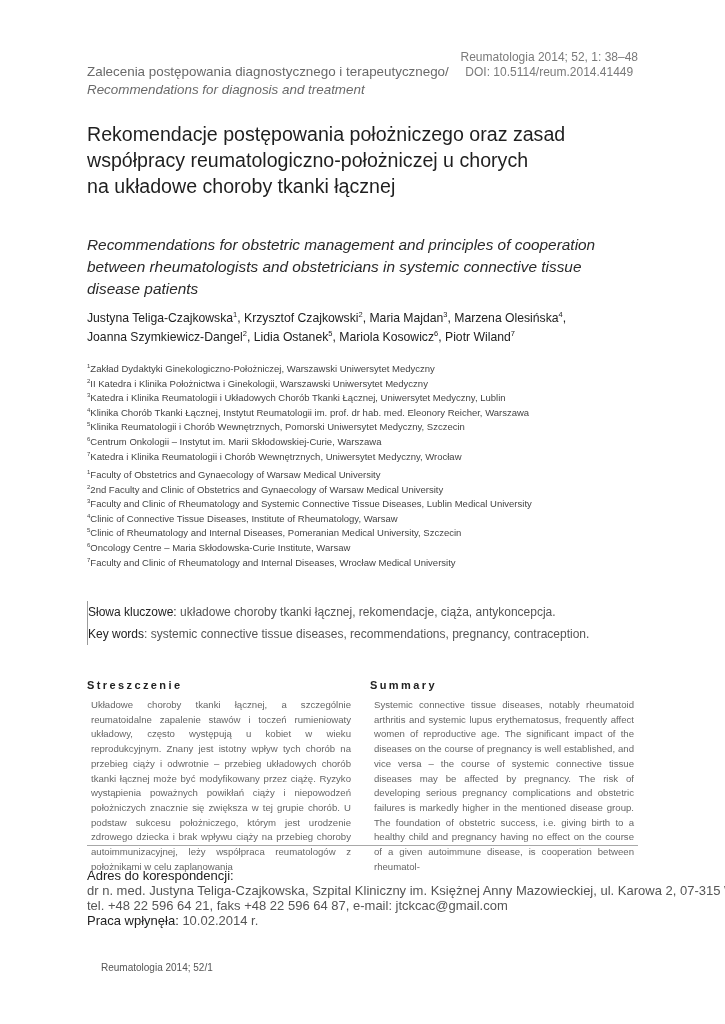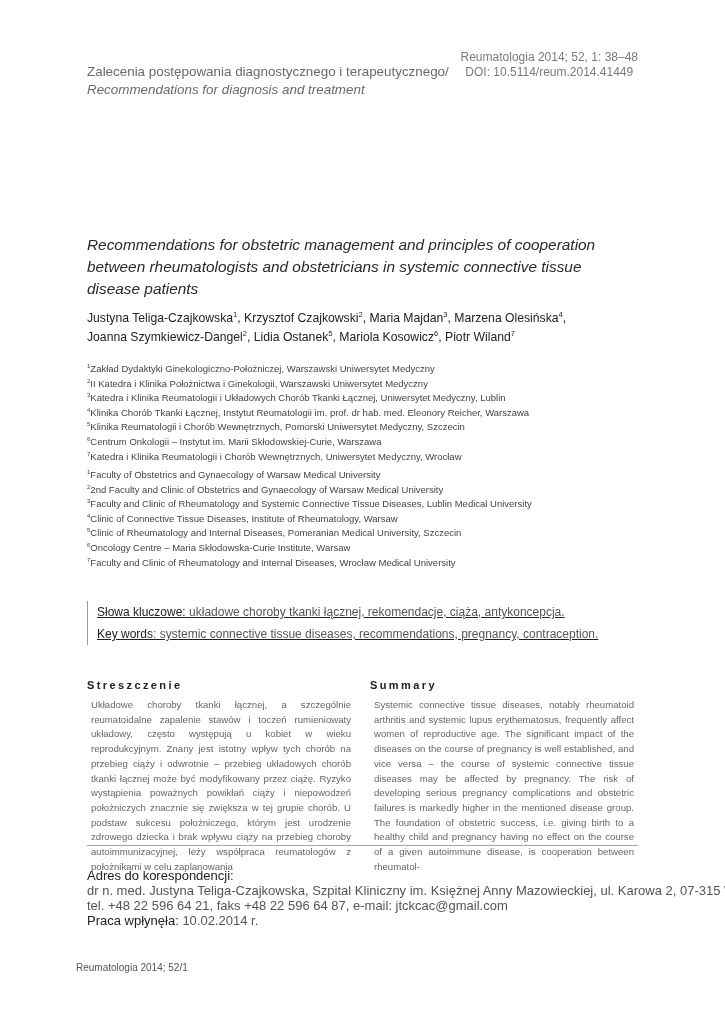--- a/index.html
+++ b/index.html
@@ -17,52 +17,57 @@
 
   .authors { position: absolute; left: 87px; top: 309px; width: 560px; font-size: 12.2px; line-height: 19px; color: #222; }
   .authors sup { font-size: 7.5px; vertical-align: 5px; line-height: 0; }
 
   .affil { position: absolute; left: 87px; width: 560px; font-size: 9.5px; line-height: 14.6px; color: #444; }
   .affil sup { font-size: 6px; vertical-align: 4px; line-height: 0; }
   .affil-pl { top: 362px; }
   .affil-en { top: 468px; }
   .affil div { white-space: nowrap; }
 
-  .kw { position: absolute; left: 87px; top: 601px; width: 560px; border-left: 1px solid #9a9a9a; padding-left: 9px; text-decoration: underline; }
+  .kw { position: absolute; left: 87px; top: 601px; width: 560px; border-left: 1px solid #9a9a9a; padding-left: 0; }
   .kw div { font-size: 12px; line-height: 22px; color: #555; white-space: nowrap; }
   .kw .lbl { color: #222; }
 
   .col { position: absolute; top: 678px; width: 268px; }
   .col-left { left: 87px; }
   .col-right { left: 370px; }
   .col h2 { margin: 0 0 6px 0; font-size: 11px; font-weight: bold; letter-spacing: 2.4px; color: #222; line-height: 14px; }
   .col p { margin: 4px; font-size: 9.6px; line-height: 14.7px; color: #666; text-align: justify; }
 
   .sep { position: absolute; left: 87px; top: 845px; width: 551px; height: 1px; background: #a8a8a8; }
 
   .corr { position: absolute; left: 87px; top: 868px; width: 560px; font-size: 13px; line-height: 15px; color: #555; }
   .corr .lbl { color: #222; }
   .corr div { white-space: nowrap; }
 
-  .footer { position: absolute; left: 76px; top: 962px; font-size: 10px; color: #555; }
+  .footer { position: absolute; left: 101px; top: 962px; font-size: 10px; color: #555; }
 </style>
 </head>
 <body>
 
 <div class="page">
 
   <div class="hdr-left">
     <div class="pl">Zalecenia postępowania diagnostycznego i terapeutycznego/</div>
     <div class="en">Recommendations for diagnosis and treatment</div>
   </div>
   <div class="hdr-right">
     <div>Reumatologia 2014; 52, 1: 38–48</div>
     <div>DOI: 10.5114/reum.2014.41449</div>
   </div>
 
+  <div class="title-pl">
+    <div>Rekomendacje postępowania położniczego oraz zasad</div>
+    <div>współpracy reumatologiczno-położniczej u chorych</div>
+    <div>na układowe choroby tkanki łącznej</div>
+  </div>
   <div class="title-en">
     <div>Recommendations for obstetric management and principles of cooperation</div>
     <div>between rheumatologists and obstetricians in systemic connective tissue</div>
     <div>disease patients</div>
   </div>
 
   <div class="authors">
     <div>
       <span>Justyna Teliga-Czajkowska</span><sup>1</sup><span>, </span><span>Krzysztof Czajkowski</span><sup>2</sup><span>, </span><span>Maria Majdan</span><sup>3</sup><span>, </span><span>Marzena Olesińska</span><sup>4</sup><span>,</span>
     </div>

